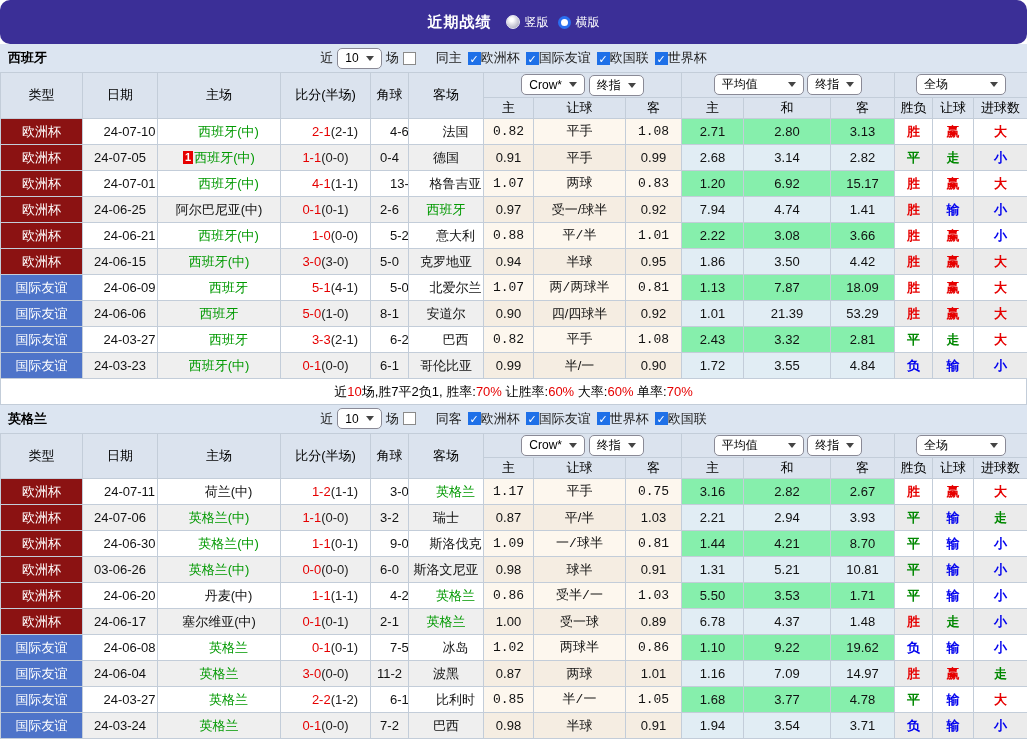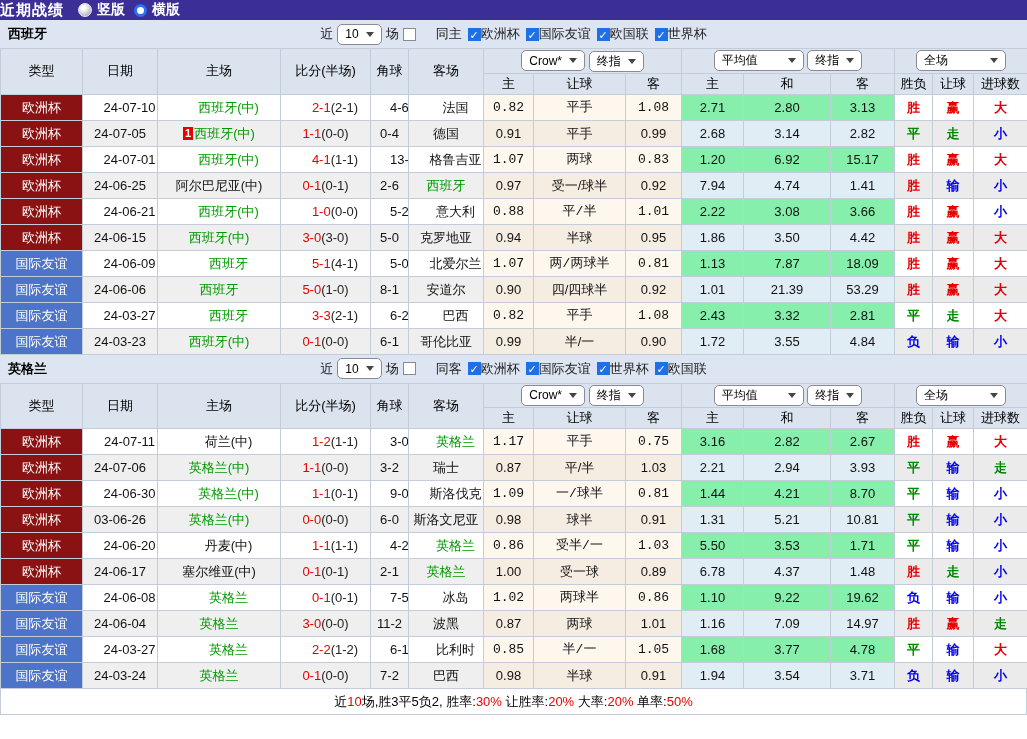--- a/index.html
+++ b/index.html
@@ -1,19 +1,19 @@
 <!DOCTYPE html>
 <html style="--top-bar: #3B2F97; --euro-bg: #8B1212; --friendly-bg: #4E74C9; --team-green: #009900; --score-red: #E60000; --win-red: #E60000; --draw-green: #008800; --lose-blue: #0000EE; --checkbox-blue: #1E70E8;"><head>
 <meta charset="utf-8">
 <style>
   html,body{margin:0;padding:0;background:#fff;width:1027px;overflow:hidden;}
   body{font-family:"Liberation Sans","DejaVu Sans",sans-serif;color:#222;}
-  .topbar{height:20px;background:var(--top-bar,#3B2F97);display:flex;align-items:center;gap:14px;color:#fff;}
+  .topbar{height:44px;background:var(--top-bar,#3B2F97);display:flex;align-items:center;justify-content:center;gap:14px;color:#fff;border-radius:10px;}
   .tb-title{font-weight:bold;font-size:15px;letter-spacing:1px;}
-  .tb-options{display:flex;gap:9px;align-items:center;font-size:14px;font-weight:bold;}
+  .tb-options{display:flex;gap:9px;align-items:center;font-size:12px;}
   .radio-opt{display:flex;align-items:center;gap:5px;cursor:pointer;}
   .radio{display:inline-block;border-radius:50%;}
   .radio.plain{width:12px;height:12px;background:radial-gradient(circle at 38% 32%,#ffffff 15%,#c9c9d6 60%,#8f8f9e);border:1px solid #e8e8f2;}
   .radio.active{width:7px;height:7px;background:#fff;border:3px solid #2A6FF0;}
   .section-head{height:28px;background:#DCE5F1;position:relative;display:flex;align-items:center;justify-content:center;font-size:13px;}
   .team{position:absolute;left:8px;font-weight:bold;font-size:13px;color:#000;}
   .filters{display:flex;align-items:center;gap:4px;}
   .cbl{display:flex;align-items:center;gap:20px;cursor:pointer;}
   .cbl.lg{margin-left:2px;gap:0;}
   .cb{width:13px;height:13px;box-sizing:border-box;border:1px solid #8a8a8a;background:#fff;display:inline-block;font-size:11px;line-height:12px;text-align:center;color:#fff;}
@@ -319,20 +319,21 @@
             <td class="odds">0.90</td>
             <td class="avg">1.72</td>
             <td class="avg">3.55</td>
             <td class="avg">4.84</td>
             <td class="res c-b">负</td>
             <td class="res c-b">输</td>
             <td class="res c-b">小</td>
           </tr>
         </tbody>
       </table>
+      <div class="summary"><span class="">近</span><span class="red">10</span><span class="">场,胜7平2负1, 胜率:</span><span class="red">70%</span><span class=""> 让胜率:</span><span class="red">60%</span><span class=""> 大率:</span><span class="red">60%</span><span class=""> 单率:</span><span class="red">70%</span></div>
     </div>
     <div class="section">
       <div class="section-head">
         <span class="team">英格兰</span>
         <div class="filters">
           <span>近</span>
           <span class="sel">
             <span>10</span>
             <span class="chev"></span>
           </span>

